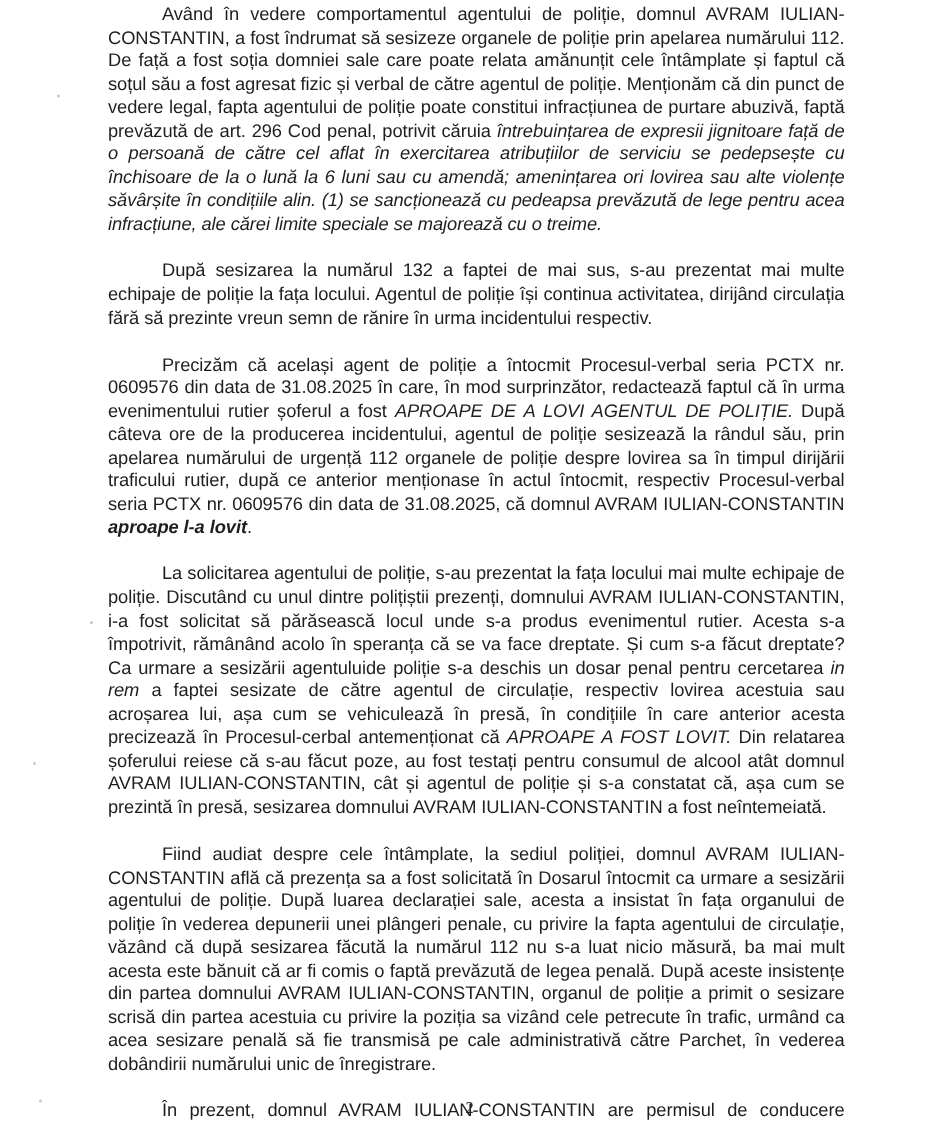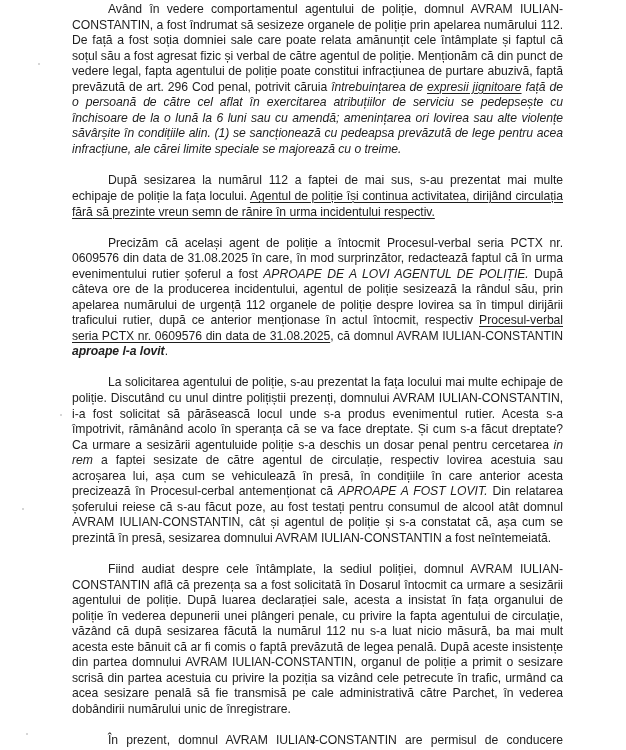--- a/index.html
+++ b/index.html
@@ -7,39 +7,39 @@
   .page {
     position: absolute; left: 72px; top: 2px; width: 491px;
     font-family: "Liberation Sans", "DejaVu Sans", sans-serif;
     font-size: 12.2px; line-height: 15.55px; color: #1e1e1e;
     text-align: justify; letter-spacing: -0.05px;
   }
   .para { margin: 0 0 15.5px 0; text-indent: 36px; }
   .para.p0 { margin-bottom: 16px; }
   .it { font-style: italic; }
   .b { font-weight: bold; margin-top: 20px; }
-  .u { text-decoration: underline; text-underline-offset: 2px; text-decoration-thickness: 1px; }
+  .u { text-underline-offset: 2px; text-decoration-thickness: 1px; }
   .u-mag { text-decoration-color: #6d2a4a; text-underline-offset: 2px; text-decoration-thickness: 1px; }
   .page-number {
     position: absolute; left: 0; width: 626px; top: 733px; text-align: center;
     font-family: "Liberation Serif", "DejaVu Serif", serif; font-size: 11px; color: #222;
   }
   .scan-dot { position: absolute; width: 2px; height: 2px; background: #c9c9c9; border-radius: 1px; }
 </style>
 </head>
 <body>
 
 <div class="page">
 
   <p class="para p0">
     <span>Având în vedere comportamentul agentului de poliție, domnul AVRAM IULIAN-CONSTANTIN, a fost îndrumat să sesizeze organele de poliție prin apelarea numărului 112. De față a fost soția domniei sale care poate relata amănunțit cele întâmplate și faptul că soțul său a fost agresat fizic și verbal de către agentul de poliție. Menționăm că din punct de vedere legal, fapta agentului de poliție poate constitui infracțiunea de purtare abuzivă, faptă prevăzută de art. 296 Cod penal, potrivit căruia </span><span class="it">întrebuințarea de </span><span class="it u">expresii jignitoare</span><span class="it"> față de o persoană de către cel aflat în exercitarea atribuțiilor de serviciu se pedepsește cu închisoare de la o lună la 6 luni sau cu amendă; amenințarea ori lovirea sau alte violențe săvârșite în condițiile alin. (1) se sancționează cu pedeapsa prevăzută de lege pentru acea infracțiune, ale cărei limite speciale se majorează cu o treime.</span>
   </p>
 
   <p class="para">
-    <span>După sesizarea la numărul 112 a faptei de mai sus, s-au prezentat mai multe echipaje de poliție la fața locului. </span><span class="u">Agentul de poliție își continua activitatea, dirijând circulația fără să prezinte vreun semn de rănire în urma incidentului respectiv.</span>
+    <span>După sesizarea la numărul 132 a faptei de mai sus, s-au prezentat mai multe echipaje de poliție la fața locului. </span><span class="u">Agentul de poliție își continua activitatea, dirijând circulația fără să prezinte vreun semn de rănire în urma incidentului respectiv.</span>
   </p>
 
   <p class="para">
     <span class="u-mag">Precizăm că același agent de poliție a întocmit Procesul-verbal seria PCTX nr. 0609576 din data de 31.08.2025 în care, în mod surprinzător, redactează faptul că în urma evenimentului rutier șoferul a fost </span><span class="it u-mag">APROAPE DE A LOVI AGENTUL DE POLIȚIE.</span><span class="u-mag"> </span><span> După câteva ore de la producerea incidentului, agentul de poliție sesizează la rândul său, prin apelarea numărului de urgență 112 organele de poliție despre lovirea sa în timpul dirijării traficului rutier, după ce anterior menționase în actul întocmit, respectiv </span><span class="u">Procesul-verbal seria PCTX nr. 0609576 din data de 31.08.2025</span><span>, că domnul AVRAM IULIAN-CONSTANTIN </span><span class="it b">aproape l-a lovit</span><span>.</span>
   </p>
 
   <p class="para">
     <span>La solicitarea agentului de poliție, s-au prezentat la fața locului mai multe echipaje de poliție. Discutând cu unul dintre polițiștii prezenți, domnului AVRAM IULIAN-CONSTANTIN, i-a fost solicitat să părăsească locul unde s-a produs evenimentul rutier. Acesta s-a împotrivit, rămânând acolo în speranța că se va face dreptate. Și cum s-a făcut dreptate? Ca urmare a sesizării agentuluide poliție s-a deschis un dosar penal pentru cercetarea </span><span class="it">in rem</span><span> a faptei sesizate de către agentul de circulație, respectiv lovirea acestuia sau acroșarea lui, așa cum se vehiculează în presă, în condițiile în care anterior acesta precizează în Procesul-cerbal antemenționat că </span><span class="it">APROAPE A FOST LOVIT.</span><span> Din relatarea șoferului reiese că s-au făcut poze, au fost testați pentru consumul de alcool atât domnul AVRAM IULIAN-CONSTANTIN, cât și agentul de poliție și s-a constatat că, așa cum se prezintă în presă, sesizarea domnului AVRAM IULIAN-CONSTANTIN a fost neîntemeiată.</span>
   </p>
 

